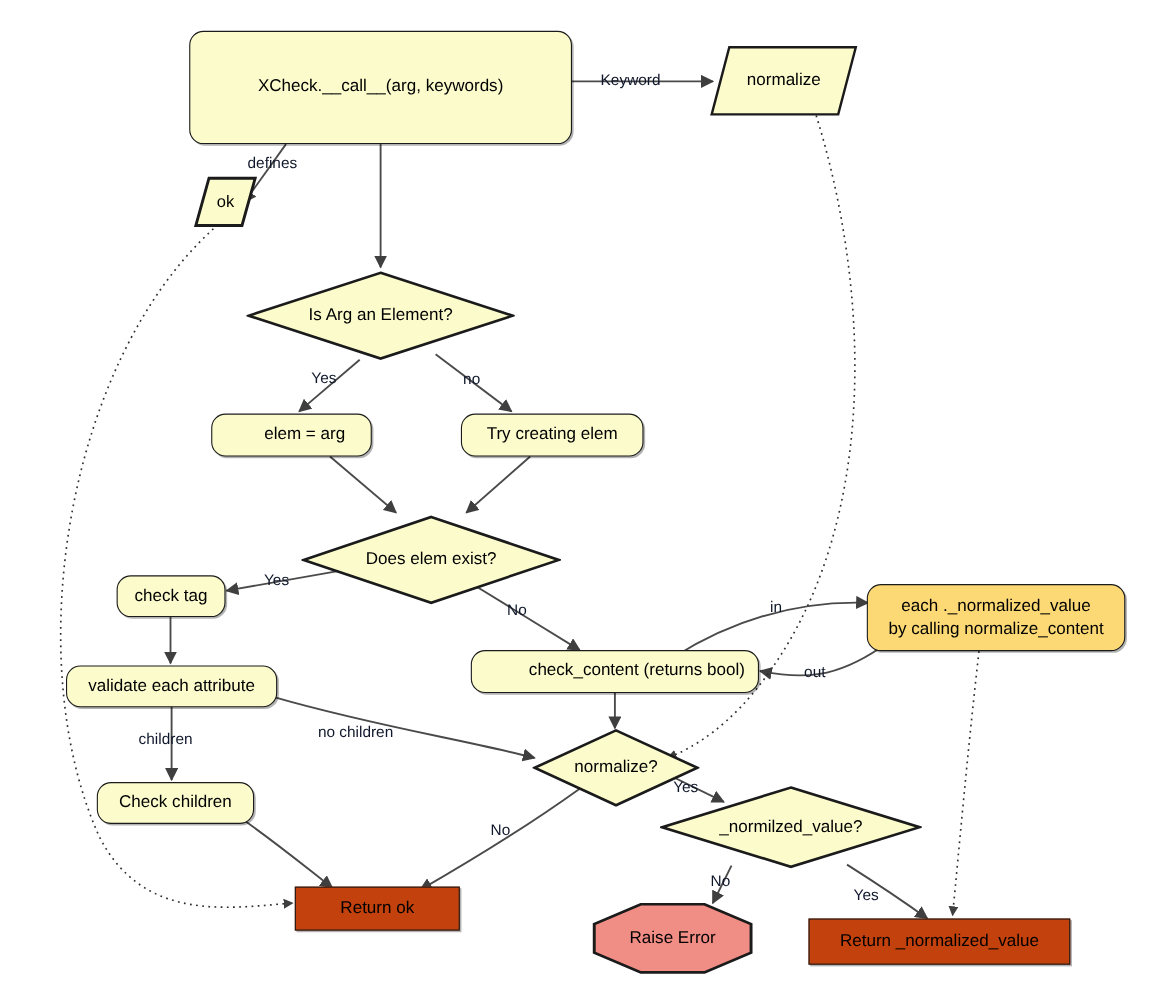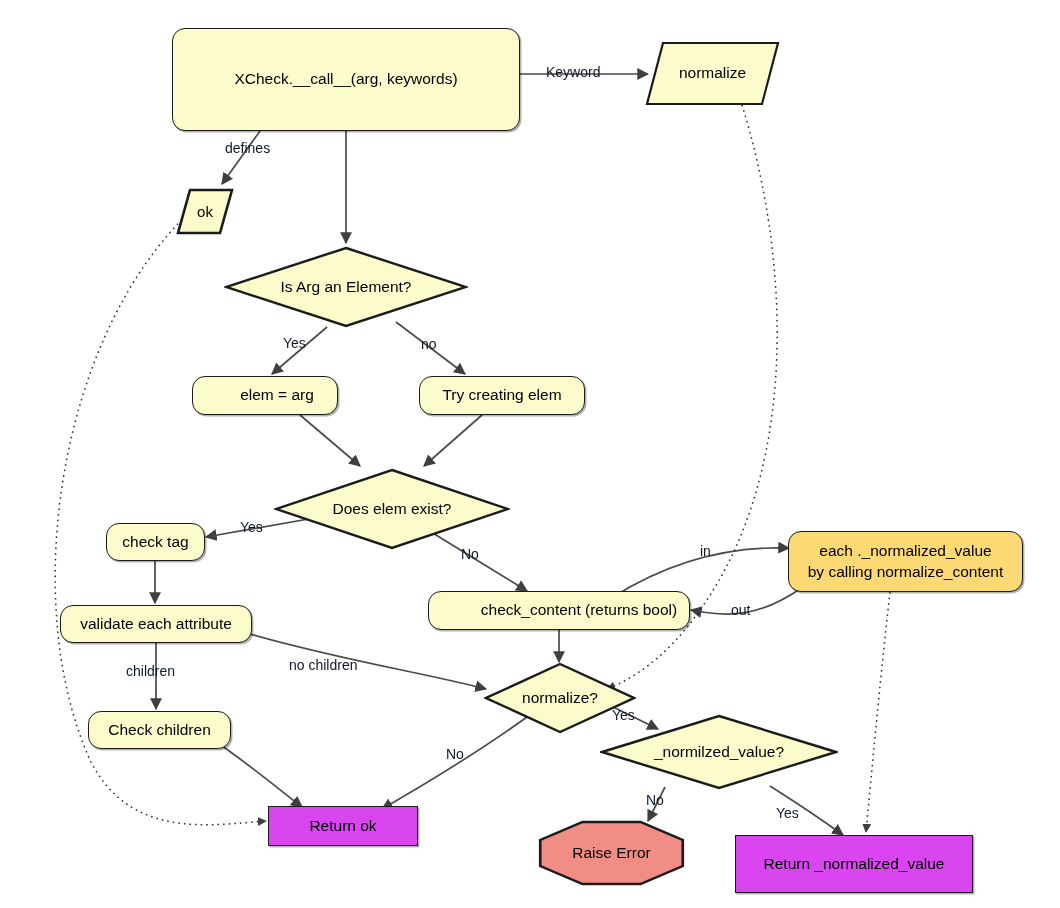--- a/index.html
+++ b/index.html
@@ -21,21 +21,21 @@
     line-height:1.18;
     white-space:nowrap;
   }
   .n-round{
     background:#fbfbcc;
     border:1.6px solid #1b1b1b;
     border-radius:13px;
     box-shadow:1.5px 1.5px 0 rgba(0,0,0,0.30);
   }
   .n-rect{
-    background:#d946ef;
+    background:#c2410c;
     border:1.6px solid #1b1b1b;
     border-radius:0;
     box-shadow:1.5px 1.5px 0 rgba(0,0,0,0.30);
   }
   .n-orange{
     background:#fcd975;
     border:1.6px solid #1b1b1b;
     border-radius:13px;
     box-shadow:1.5px 1.5px 0 rgba(0,0,0,0.30);
     flex-direction:column;
@@ -130,21 +130,21 @@
     <span>XCheck.__call__(arg, keywords)</span>
   </div>
 
   <div class="node n-para" style="left:645px;top:41px;width:135px;height:65px;">
     <svg class="pshape" viewBox="0 0 135 65" preserveAspectRatio="none">
       <polygon points="18,2 133,2 117,63 2,63" fill="#fbfbcc" stroke="#1b1b1b" stroke-width="2.2"></polygon>
     </svg>
     <span class="plabel">normalize</span>
   </div>
 
-  <div class="node n-para" style="left:176px;top:188px;width:58px;height:47px;font-size:15px;">
+  <div class="node n-para" style="left:176px;top:160px;width:58px;height:47px;font-size:15px;">
     <svg class="pshape" viewBox="0 0 58 47" preserveAspectRatio="none">
       <polygon points="14,2 56,2 44,45 2,45" fill="#fbfbcc" stroke="#1b1b1b" stroke-width="2.6"></polygon>
     </svg>
     <span class="plabel">ok</span>
   </div>
 
   <div class="node n-diamond" style="left:224px;top:246px;width:244px;height:82px;">
     <svg class="dshape" viewBox="0 0 244 82" preserveAspectRatio="none">
       <polygon points="122,2 242,41 122,80 2,41" fill="#fbfbcc" stroke="#1b1b1b" stroke-width="2.4"></polygon>
     </svg>
@@ -205,21 +205,21 @@
     <span>Return ok</span>
   </div>
 
   <div class="node n-oct" style="left:538px;top:820px;width:147px;height:66px;">
     <svg class="oshape" viewBox="0 0 132 66" preserveAspectRatio="none">
       <polygon points="40,2 92,2 130,20 130,46 92,64 40,64 2,46 2,20" fill="#f08d85" stroke="#1b1b1b" stroke-width="2.4"></polygon>
     </svg>
     <span class="olabel">Raise Error</span>
   </div>
 
-  <div class="node n-rect" style="left:735px;top:835px;width:238px;height:58px;align-items:center;">
+  <div class="node n-rect" style="left:735px;top:835px;width:238px;height:42px;align-items:center;">
     <span>Return _normalized_value</span>
   </div>
 
   <div class="edge-label" style="left:546px;top:64px;">Keyword</div>
   <div class="edge-label" style="left:225px;top:140px;">defines</div>
   <div class="edge-label" style="left:283px;top:335px;">Yes</div>
   <div class="edge-label" style="left:421px;top:336px;">no</div>
   <div class="edge-label" style="left:240px;top:519px;">Yes</div>
   <div class="edge-label" style="left:461px;top:546px;">No</div>
   <div class="edge-label" style="left:126px;top:663px;">children</div>

